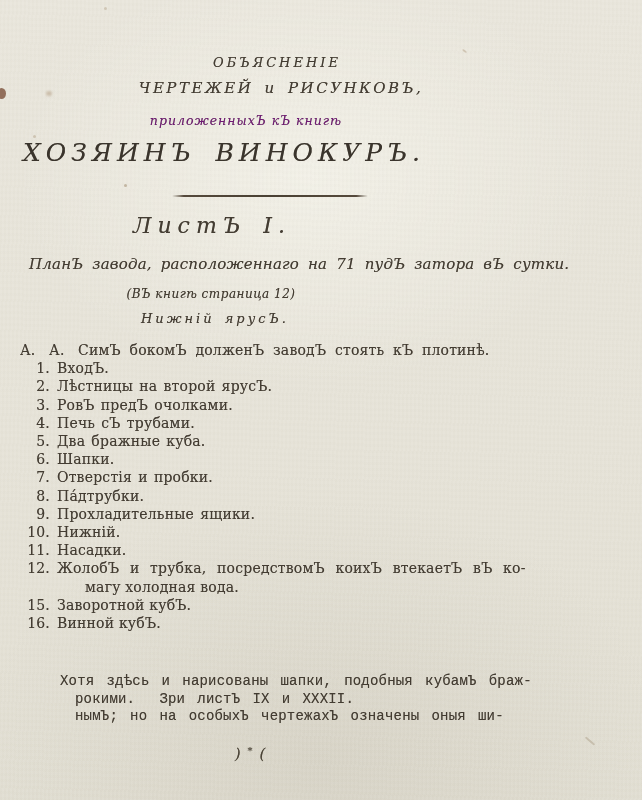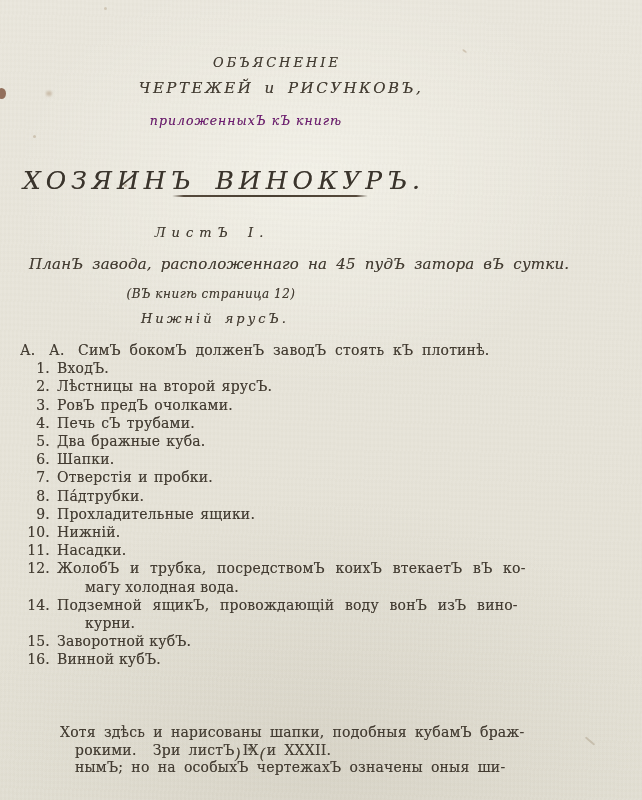--- a/index.html
+++ b/index.html
@@ -18,37 +18,37 @@
     background-image:
       repeating-linear-gradient(92deg, rgba(110,100,80,0.015) 0 2px, rgba(255,255,255,0.015) 2px 4px),
       repeating-linear-gradient(2deg, rgba(110,100,80,0.012) 0 3px, rgba(255,255,255,0.012) 3px 6px);
   }
   .abs{position:absolute;}
   .ctr{transform:translateX(-50%);}
   .line{white-space:pre;line-height:1.2;text-shadow:0 0 0.5px rgba(62,54,44,0.55);font-style:italic;}
   .l1{top:55px;left:277px;font-size:13px;letter-spacing:3px;}
   .l2{top:79px;left:281px;font-size:15px;letter-spacing:2.5px;word-spacing:4px;}
   .l3{top:113px;left:246px;font-size:12.5px;letter-spacing:1px;color:#701a75;}
-  .l4{top:138px;left:224px;font-size:25px;letter-spacing:5px;word-spacing:7px;color:#3a342c;margin-top:28px;}
+  .l4{top:138px;left:224px;font-size:25px;letter-spacing:5px;word-spacing:7px;color:#3a342c;}
   .rule{top:195px;left:172px;width:196px;height:2px;
     background:linear-gradient(90deg, rgba(74,66,53,0) 0%, #55493b 6%, #4a4134 50%, #55493b 94%, rgba(74,66,53,0) 100%);
     border-radius:1px;}
-  .heading{top:213px;left:212px;font-size:13px;letter-spacing:6px;word-spacing:4px;margin-top:12px;}
+  .heading{top:213px;left:212px;font-size:22px;letter-spacing:6px;word-spacing:4px;}
   .subtitle{top:255px;left:29px;font-size:15px;font-style:italic;word-spacing:4px;letter-spacing:0.2px;}
   .pageref{top:287px;left:211px;font-size:12px;letter-spacing:0.5px;}
   .section{top:311px;left:215px;font-size:13px;letter-spacing:3px;word-spacing:3px;}
   .legend{top:341px;left:20px;width:605px;font-size:14px;line-height:18.2px;letter-spacing:0.2px;}
   .row{white-space:nowrap;}
   .row span[data-bind]{white-space:pre;text-shadow:0 0 0.5px rgba(62,54,44,0.5);}
   .num{display:inline-block;width:30px;text-align:right;margin-right:7px;}
   .leadlbl{display:inline-block;width:51px;margin-right:7px;word-spacing:9px;}
   .txt{display:inline-block;vertical-align:top;}
   .ws4{word-spacing:4px;} .ws5{word-spacing:5px;} .ws6{word-spacing:6px;} .ws2{word-spacing:1.5px;}
   .cont{padding-left:28px;}
-  .note{top:724px;left:60px;font-size:14px;line-height:17.5px;word-spacing:3.5px;letter-spacing:0.2px;}
+  .note{top:673px;left:60px;font-size:14px;line-height:17.5px;word-spacing:3.5px;letter-spacing:0.2px;font-family:Liberation Mono, monospace;}
   .note div{white-space:pre;text-shadow:0 0 0.5px rgba(62,54,44,0.5);}
   .cont2{padding-left:15px;}
   .ornament{top:745px;left:250px;font-size:15px;color:#4a4336;}
   .ornament .star{font-size:10px;vertical-align:5px;margin:0 7px;}
   .spot{position:absolute;border-radius:50%;pointer-events:none;}
   .s1{left:-3px;top:88px;width:9px;height:11px;background:#7d523c;opacity:.8;filter:blur(.4px);}
   .s2{left:46px;top:91px;width:6px;height:5px;background:#a98f70;opacity:.45;filter:blur(1px);}
   .s3{left:124px;top:184px;width:3px;height:3px;background:#9c8465;opacity:.5;}
   .s4{left:462px;top:50px;width:5px;height:2px;background:#a08868;opacity:.35;transform:rotate(35deg);}
   .s5{left:584px;top:740px;width:12px;height:2px;background:#8d7a5e;opacity:.3;transform:rotate(40deg);border-radius:2px;}
@@ -68,41 +68,40 @@
 <div class="spot s7"></div>
 
 <div class="abs ctr line l1" data-bind="header.line1">ОБЪЯСНЕНІЕ</div>
 <div class="abs ctr line l2" data-bind="header.line2">ЧЕРТЕЖЕЙ и РИСУНКОВЪ,</div>
 <div class="abs ctr line l3" data-bind="header.line3">приложенныхЪ кЪ книгѣ</div>
 <div class="abs ctr line l4" data-bind="header.line4">ХОЗЯИНЪ ВИНОКУРЪ.</div>
 
 <div class="abs rule"></div>
 
 <div class="abs ctr line heading" data-bind="plate.heading">ЛистЪ I.</div>
-<div class="abs line subtitle" data-bind="plate.subtitle">ПланЪ завода, расположеннаго на 45 пудЪ затора вЪ сутки.</div>
+<div class="abs line subtitle" data-bind="plate.subtitle">ПланЪ завода, расположеннаго на 71 пудЪ затора вЪ сутки.</div>
 <div class="abs ctr line pageref" data-bind="plate.page_ref">(ВЪ книгѣ страница 12)</div>
 <div class="abs ctr line section" data-bind="plate.section">Нижній ярусЪ.</div>
 
 <div class="abs legend">
   <div class="row">
     <span class="leadlbl" data-bind="legend.lead_label">А. А.</span><span class="txt ws4" data-bind="legend.lead_text">СимЪ бокомЪ долженЪ заводЪ стоять кЪ плотинѣ.</span>
   </div>
   <div class="row"><span class="num" data-bind="legend.items.0.num">1.</span><span class="txt" data-bind="legend.items.0.line1">ВходЪ.</span></div>
   <div class="row"><span class="num" data-bind="legend.items.1.num">2.</span><span class="txt ws2" data-bind="legend.items.1.line1">Лѣстницы на второй ярусЪ.</span></div>
   <div class="row"><span class="num" data-bind="legend.items.2.num">3.</span><span class="txt ws2" data-bind="legend.items.2.line1">РовЪ предЪ очолками.</span></div>
   <div class="row"><span class="num" data-bind="legend.items.3.num">4.</span><span class="txt ws2" data-bind="legend.items.3.line1">Печь сЪ трубами.</span></div>
   <div class="row"><span class="num" data-bind="legend.items.4.num">5.</span><span class="txt ws2" data-bind="legend.items.4.line1">Два бражные куба.</span></div>
   <div class="row"><span class="num" data-bind="legend.items.5.num">6.</span><span class="txt" data-bind="legend.items.5.line1">Шапки.</span></div>
   <div class="row"><span class="num" data-bind="legend.items.6.num">7.</span><span class="txt ws2" data-bind="legend.items.6.line1">Отверстія и пробки.</span></div>
   <div class="row"><span class="num" data-bind="legend.items.7.num">8.</span><span class="txt" data-bind="legend.items.7.line1">Па́дтрубки.</span></div>
   <div class="row"><span class="num" data-bind="legend.items.8.num">9.</span><span class="txt ws2" data-bind="legend.items.8.line1">Прохладительные ящики.</span></div>
   <div class="row"><span class="num" data-bind="legend.items.9.num">10.</span><span class="txt" data-bind="legend.items.9.line1">Нижній.</span></div>
   <div class="row"><span class="num" data-bind="legend.items.10.num">11.</span><span class="txt" data-bind="legend.items.10.line1">Насадки.</span></div>
   <div class="row"><span class="num" data-bind="legend.items.11.num">12.</span><span class="txt"><span class="ws6" data-bind="legend.items.11.line1">ЖолобЪ и трубка, посредствомЪ коихЪ втекаетЪ вЪ ко-</span><br><span class="cont" data-bind="legend.items.11.line2">магу холодная вода.</span></span></div>
-  <div class="row"><span class="num" data-bind="legend.items.13.num">14.</span><span class="txt"><span class="ws6" data-bind="legend.items.13.line1">Подземной ящикЪ, провождающій воду вонЪ изЪ вино-</span><br><span class="cont" data-bind="legend.items.13.line2">курни.</span></span></div>
   <div class="row"><span class="num" data-bind="legend.items.14.num">15.</span><span class="txt" data-bind="legend.items.14.line1">Заворотной кубЪ.</span></div>
   <div class="row"><span class="num" data-bind="legend.items.15.num">16.</span><span class="txt" data-bind="legend.items.15.line1">Винной кубЪ.</span></div>
 </div>
 
 <div class="abs note">
   <div data-bind="note.line1">Хотя здѣсь и нарисованы шапки, подобныя кубамЪ браж-</div>
   <div class="cont2" data-bind="note.line3">рокими.  Зри листЪ IX и XXXII.</div>
   <div class="cont2" data-bind="note.line2">нымЪ; но на особыхЪ чертежахЪ означены оныя ши-</div>
 </div>
 

